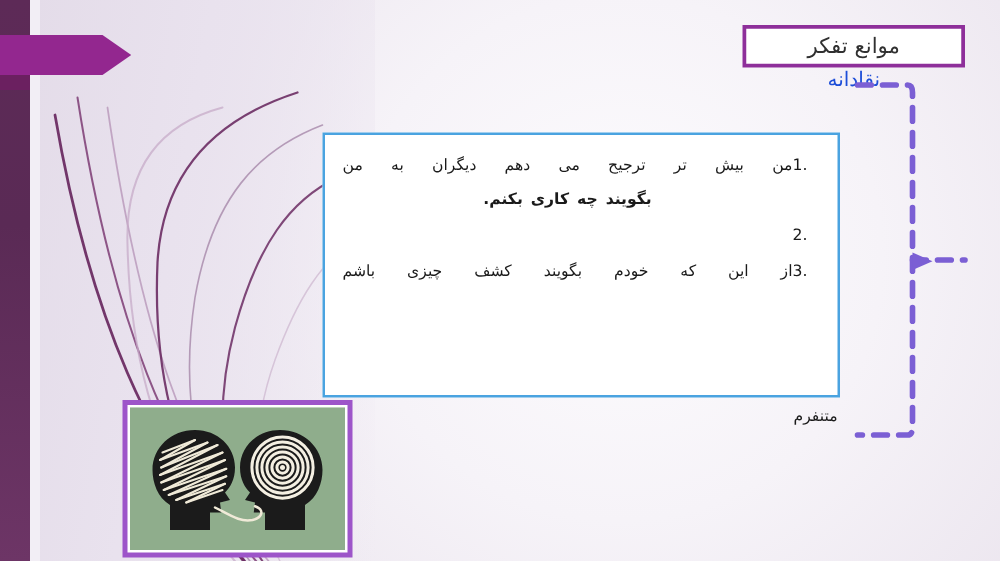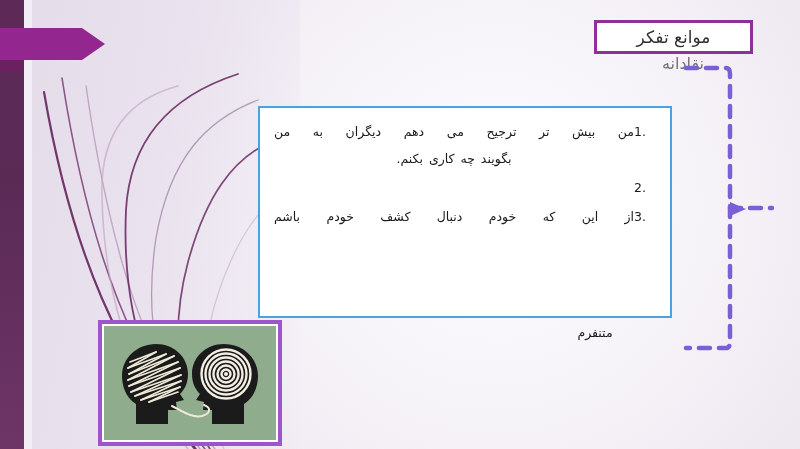--- a/index.html
+++ b/index.html
@@ -69,21 +69,21 @@
     position: absolute;
     left: 0; top: 0;
     width: 300px; height: 449px;
     pointer-events: none;
   }
 
   
   .title-box {
     position: absolute;
     left: 594px; top: 20px;
-    width: 159px; height: 34px;
+    width: 178px; height: 34px;
     background: #ffffff;
     border: 3px solid #8e2f9a;
     box-sizing: border-box;
     display: flex;
     align-items: center;
     justify-content: center;
     direction: rtl;
   }
   .title-text {
     font-size: 17px;
@@ -92,21 +92,21 @@
     font-family: "DejaVu Sans", "Liberation Sans", sans-serif;
     white-space: nowrap;
   }
   .subtitle-text {
     position: absolute;
     left: 594px; top: 54px;
     width: 178px;
     text-align: center;
     direction: rtl;
     font-size: 16px;
-    color: #737373;
+    color: #1d4ed8;
     letter-spacing: 2px;
     white-space: nowrap;
   }
 
   
   .content-box {
     position: absolute;
     left: 258px; top: 106px;
     width: 414px; height: 212px;
     background: #ffffff;
@@ -150,28 +150,28 @@
     word-spacing: 2px;
   }
   .item-body .line1 {
     display: block;
     text-align: justify;
     text-align-last: justify;
   }
   .item-body .line2 {
     display: block;
     text-align: center;
+    font-weight: bold;
   }
 
   
   .trailing-text {
     position: absolute;
     left: 520px; top: 325px;
     width: 150px;
-    text-align: center;
     direction: rtl;
     font-size: 12.5px;
     color: #1a1a1a;
     letter-spacing: 1.6px;
   }
 
   
   .connector {
     position: absolute;
     left: 672px; top: 62px;
@@ -246,21 +246,21 @@
 
       <li class="list-item">
         <span class="item-number">2.</span>
         <span class="item-body">
         </span>
       </li>
 
       <li class="list-item">
         <span class="item-number">3.</span>
         <span class="item-body">
-          <span class="line1">از این که خودم دنبال کشف خودم باشم</span>
+          <span class="line1">از این که خودم بگویند کشف چیزی باشم</span>
         </span>
       </li>
 
     </ul>
   </div>
 
   <div class="trailing-text">متنفرم</div>
 
   <svg class="connector" viewBox="0 0 128 292">
     <g fill="none" stroke="#7b5fd4" stroke-width="4.5" stroke-linecap="round">

